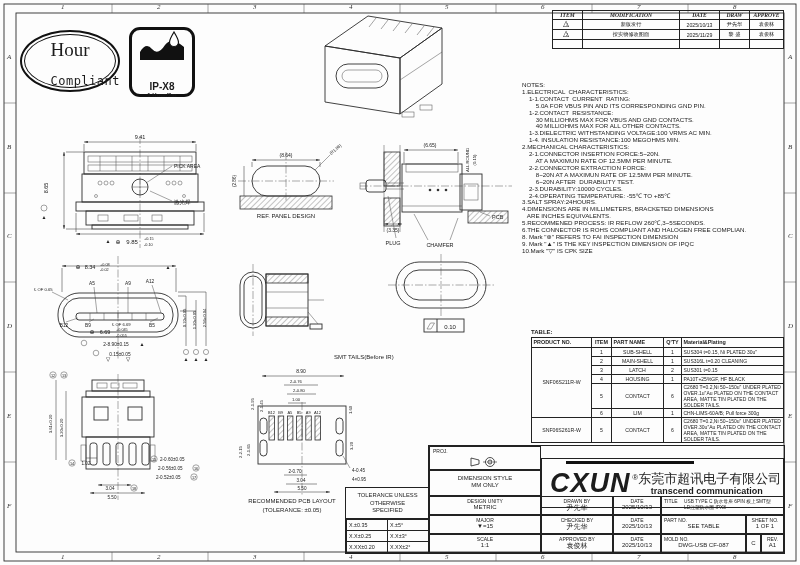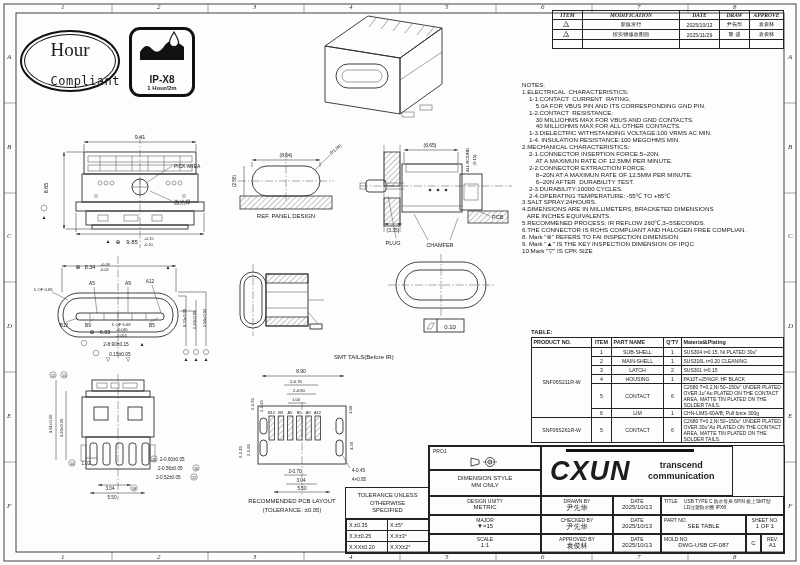--- a/index.html
+++ b/index.html
@@ -12,21 +12,21 @@
   .rohs{left:20px;top:30px;width:100px;height:62px}
   .rohs .e1,.rohs .e2{position:absolute;border:2px solid #111;border-radius:50%}
   .rohs .e1{inset:0}
   .rohs .e2{inset:4px;border-width:1px}
   .rohs .t1{position:absolute;left:0;right:0;top:9px;text-align:center;
             font:19px "Liberation Serif",serif}
   .rohs .t2{position:absolute;left:0;right:0;top:44px;text-align:right;
             font:12px "DejaVu Sans Mono",monospace;letter-spacing:.5px}
   .ipx8{left:129px;top:27px;width:60px;height:64px;border:3px solid #111;
         border-radius:11px;text-align:center}
-  .ipx8 .t1{font:bold 10px "Liberation Sans",sans-serif;margin-top:8px}
+  .ipx8 .t1{font:bold 10px "Liberation Sans",sans-serif;margin-top:15px}
   .ipx8 .t2{font:bold 6px "Liberation Sans",sans-serif}
   
   table{border-collapse:collapse}
   .rev{left:552px;top:10px;width:231px;font-size:5.2px;table-layout:fixed}
   .rev th{font:italic 5.6px "Liberation Serif",serif;font-weight:bold}
   .rev th,.rev td{border:1px solid #222;height:8px;padding:0 1px;text-align:center;
                   overflow:hidden;white-space:nowrap}
   .tri{position:relative;display:inline-block;width:9px;height:8px}
   .tri .m{position:absolute;left:0;top:-1px;font-size:8px;line-height:9px}
   .tri .n{position:absolute;left:3px;top:2.5px;font-size:3.5px}
@@ -614,25 +614,26 @@
       <polygon points="1,2 9,4 9,8 1,10" fill="none" stroke="#222" stroke-width="0.8"></polygon>
       <circle cx="20" cy="6" r="4.5" fill="none" stroke="#222" stroke-width="0.8"></circle>
       <circle cx="20" cy="6" r="2" fill="none" stroke="#222" stroke-width="0.8"></circle>
       <line x1="13" y1="6" x2="27" y2="6" stroke="#222" stroke-width="0.6" stroke-dasharray="3 1 1 1"></line>
     </svg>
   </div>
   <div class="tbc" style="left:0;top:24px;width:112px;height:26px">
     <span class="val" style="margin-top:4px">DIMENSION STYLE</span>
     <span class="val">MM ONLY</span>
   </div>
-  <div class="tbc" style="left:112px;top:0;width:192px;height:50px">
+  <div class="tbc" style="left:112px;top:12px;width:243px;height:50px">
     <div class="logo-wrap">
       <div class="logo-x">CXUN</div>
       <div class="logo-bar"></div>
       <div class="co">
+        <div class="cn"><span class="reg">®</span><span>东莞市超讯电子有限公司</span></div>
         <div class="en">transcend communication</div>
       </div>
     </div>
   </div>
   <div class="tbc" style="left:0;top:50px;width:112px;height:19px">
     <span class="lbl">DESIGN UNITY</span>
     <span class="val">METRIC</span>
   </div>
   <div class="tbc" style="left:112px;top:50px;width:72px;height:19px">
     <span class="lbl">DRAWN BY</span>

